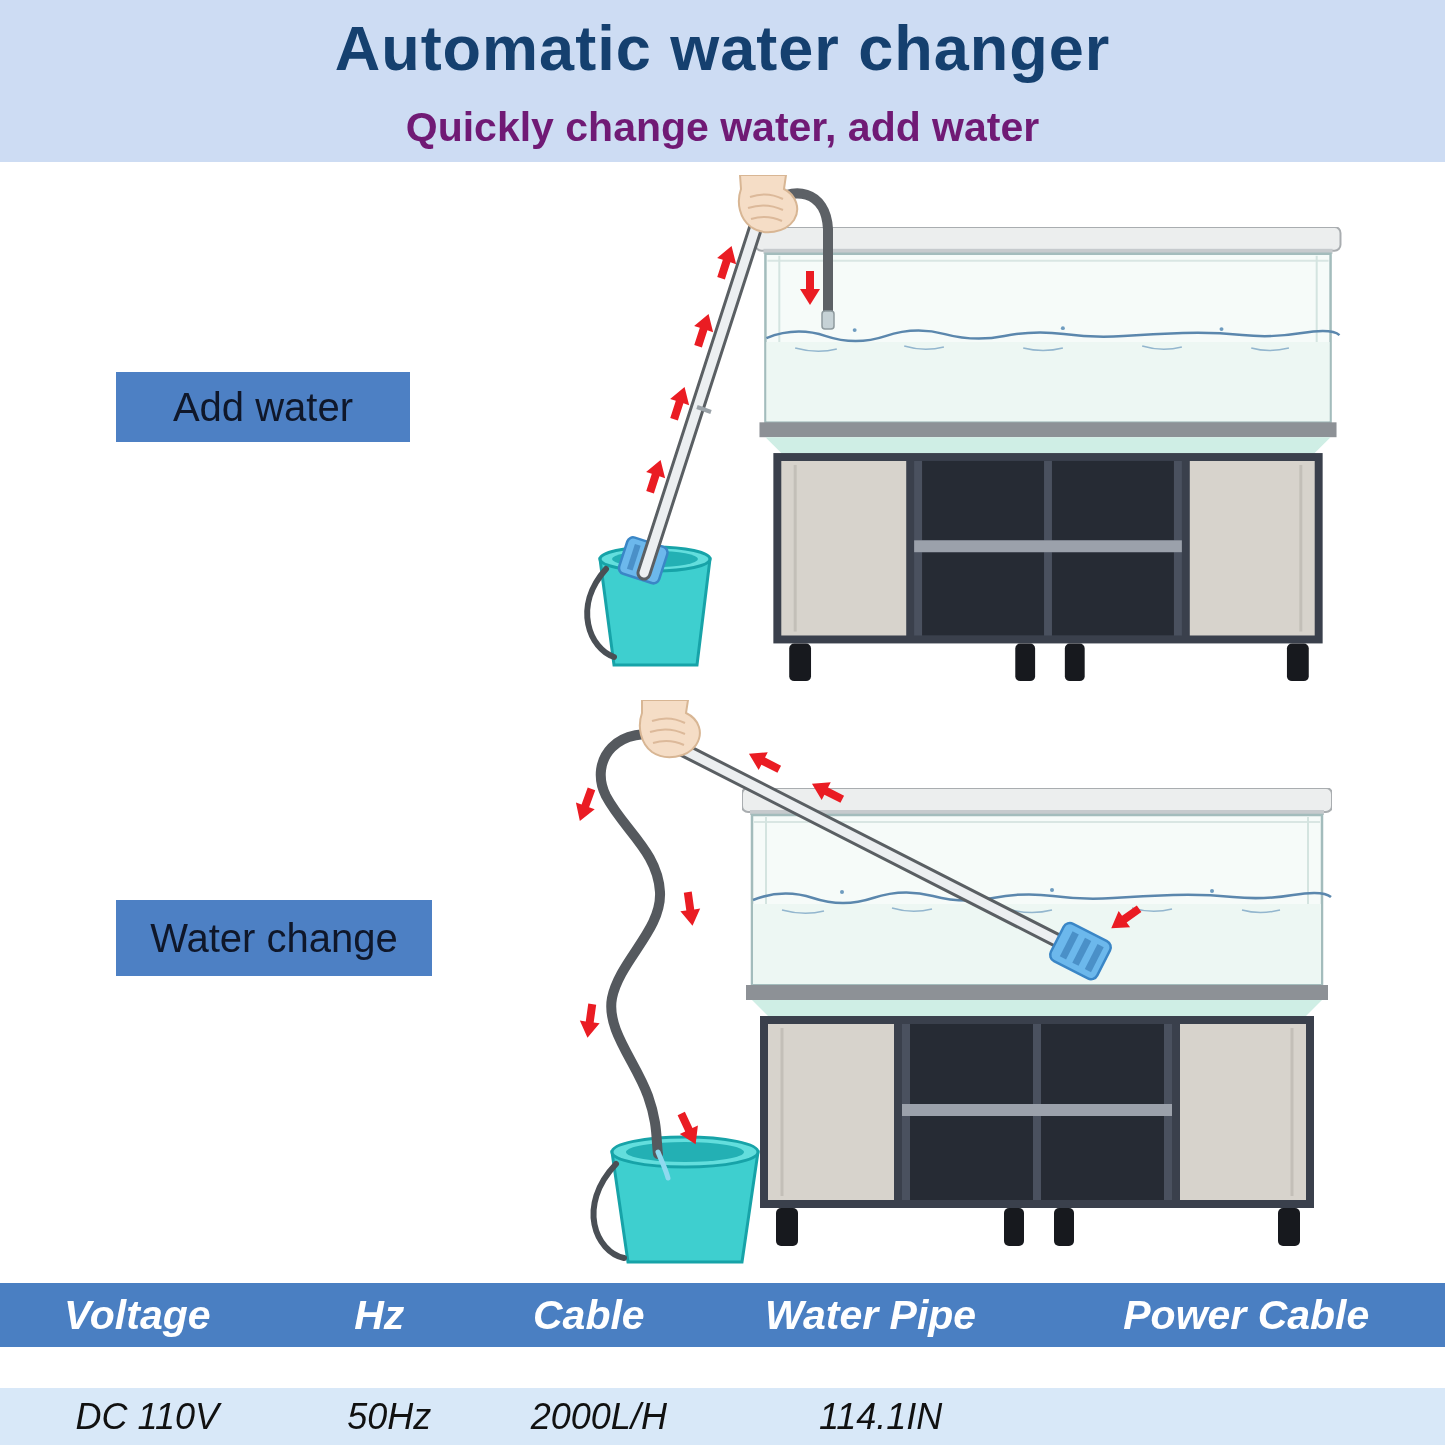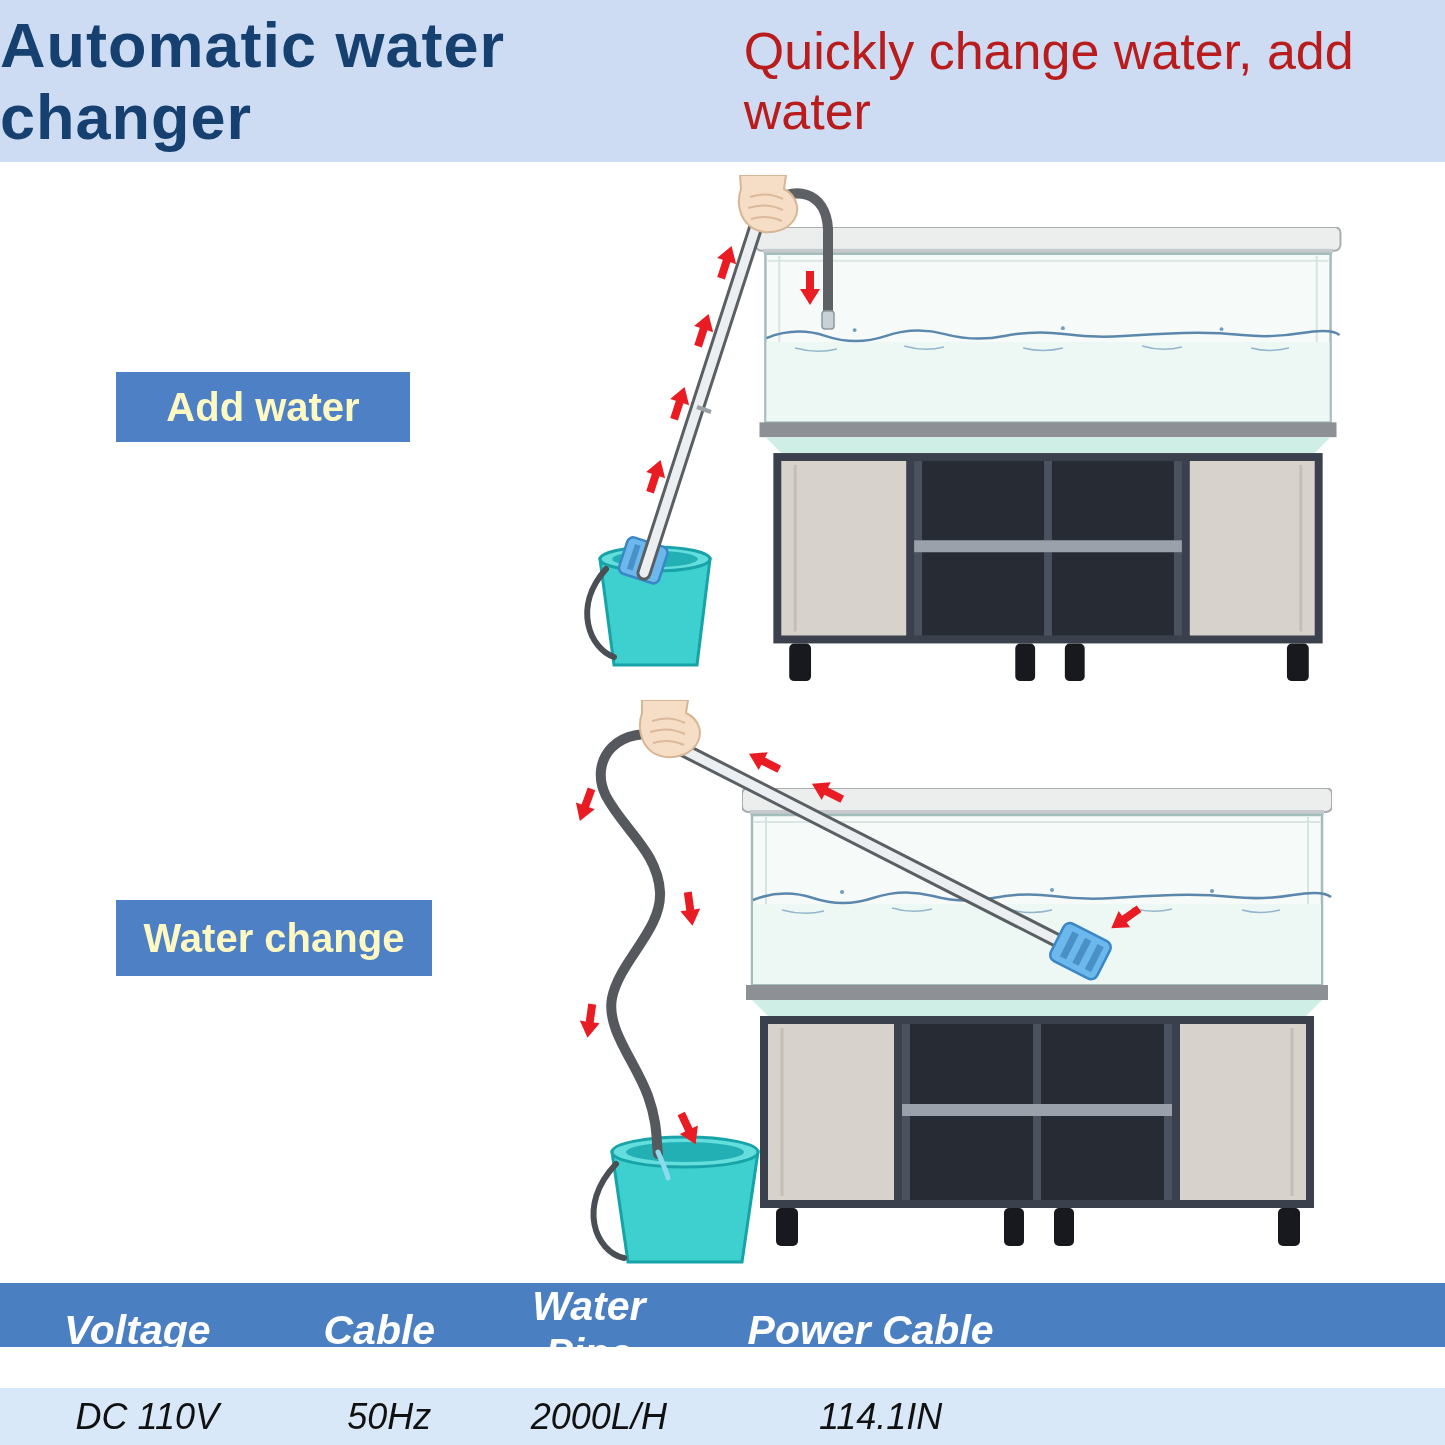--- a/index.html
+++ b/index.html
@@ -7,34 +7,34 @@
   html,body { width:1445px; height:1445px; }
   body {
     font-family:"Liberation Sans", sans-serif;
     background:#ffffff;
     position:relative;
     overflow:hidden;
   }
   .header {
     position:absolute; left:0; top:0; width:1445px; height:162px;
     background:#cddcf3;
-    display:flex; flex-direction:row; align-items:center; justify-content:center;
+    display:flex; flex-direction:column; align-items:center; justify-content:center;
     gap:20px;
   }
   .title { font-size:63px; font-weight:bold; color:#15406f; letter-spacing:1px; }
-  .subtitle { font-size:52px; color:#b91c1c; font-weight:400; }
+  .subtitle { font-size:41px; color:#701a75; font-weight:700; }
 
   .scene { position:absolute; }
   .scene svg { display:block; width:100%; height:100%; }
   #scene-add { left:580px; top:175px; width:765px; height:525px; }
   #scene-change { left:560px; top:700px; width:785px; height:570px; }
 
   .badge {
-    position:absolute; background:#4d80c4; color:#fef9c3;
-    font-weight:bold; font-size:40px;
+    position:absolute; background:#4d80c4; color:#0f172a;
+    font-weight:normal; font-size:40px;
     display:flex; align-items:center; justify-content:center;
   }
   #badge-add { left:116px; top:372px; width:294px; height:70px; }
   #badge-change { left:116px; top:900px; width:316px; height:76px; }
 
   .table-header, .table-values {
     position:absolute; left:0; width:1445px;
     display:grid; grid-template-columns:19% 14.5% 14.5% 24.5% 27.5%;
     align-items:center;
     font-style:italic;
@@ -186,20 +186,21 @@
       <use href="#red-arrow" transform="translate(26,104) rotate(200)"></use>
       <use href="#red-arrow" transform="translate(130,208) rotate(172)"></use>
       <use href="#red-arrow" transform="translate(30,320) rotate(188)"></use>
       <use href="#red-arrow" transform="translate(128,428) rotate(155)"></use>
     </g>
   </svg>
 </div>
 
 <div class="table-header">
   <div class="cell">Voltage</div>
+  <div class="cell">Hz</div>
   <div class="cell">Cable</div>
   <div class="cell">Water Pipe</div>
   <div class="cell">Power Cable</div>
 </div>
 
 <div class="table-values">
   <div class="cell">DC 110V</div>
   <div class="cell">50Hz</div>
   <div class="cell">2000L/H</div>
   <div class="cell">114.1IN</div>

